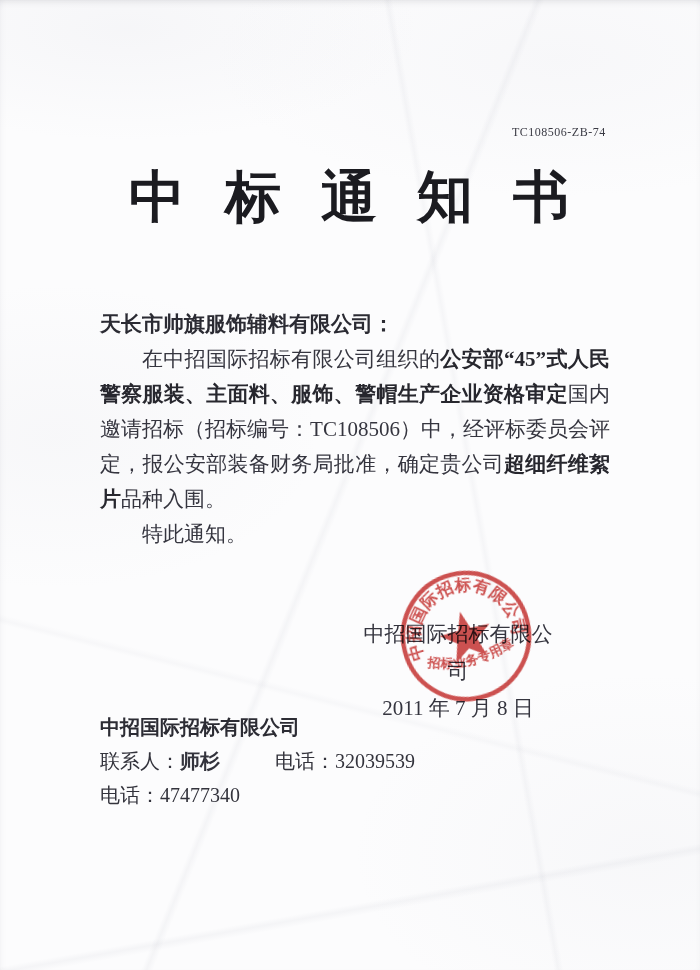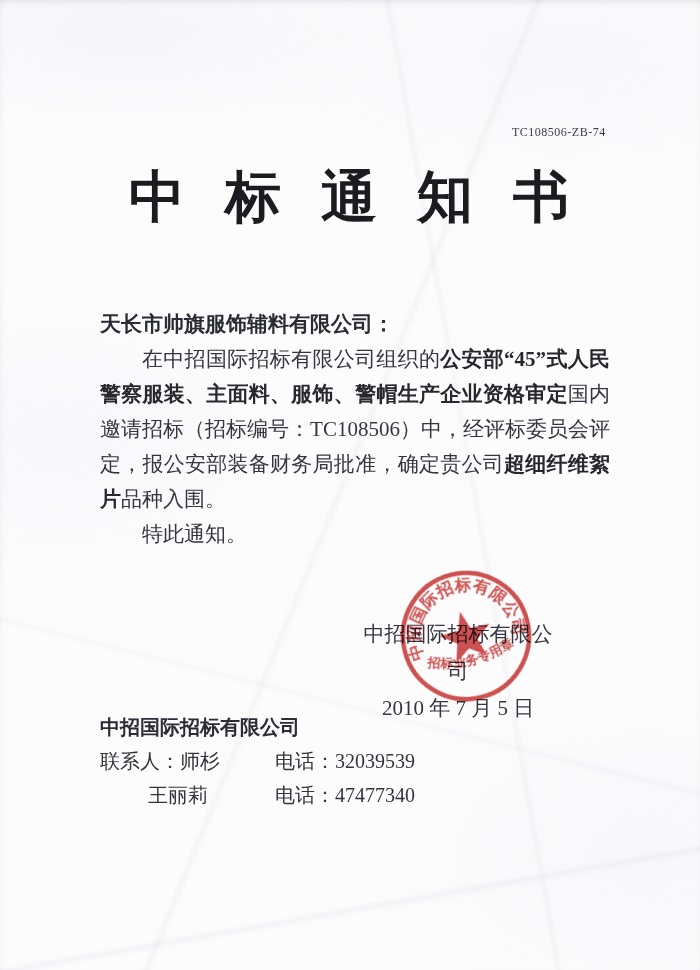--- a/index.html
+++ b/index.html
@@ -107,40 +107,40 @@
     left: 100px;
     top: 710px;
     font-size: 20px;
     line-height: 34px;
     color: #33333c;
   }
   .footer-company { font-weight: bold; color: #2c2c34; }
   .contact-row { display: flex; }
   .contact-col-a { width: 175px; }
   .contact-row.second .contact-col-a { padding-left: 48px; }
-  .contact-name { display: inline-block; }
+  .contact-name { display: inline-block; font-weight: bold; }
 </style>
 </head>
 <body>
 
 <div class="paper">
 
   <div class="ref-number">TC108506-ZB-74</div>
 
   <div class="doc-title">中 标 通 知 书</div>
 
   <div class="content">
     <p class="salutation">天长市帅旗服饰辅料有限公司：</p>
     <p class="indent"><span>在中招国际招标有限公司组织的</span><span class="bold">公安部“45”式人民警察服装、主面料、服饰、警帽生产企业资格审定</span><span>国内邀请招标（招标编号：TC108506）中，经评标委员会评定，报公安部装备财务局批准，确定贵公司</span><span class="bold">超细纤维絮片</span><span>品种入围。</span></p>
     <p class="indent">特此通知。</p>
   </div>
 
   <div class="signature-block">
     <div>中招国际招标有限公司</div>
-    <div>2010 年 7 月 5 日</div>
+    <div>2011 年 7 月 8 日</div>
   </div>
 
   <div class="stamp">
     <svg width="140" height="140" viewBox="0 0 140 140">
       <defs>
         <path id="arc-top" d="M 25,85 A 47,47 0 1 1 115,85" fill="none"></path>
         <path id="arc-banner" d="M 24,90 Q 70,108 116,90" fill="none"></path>
       </defs>
       <circle cx="70" cy="70" r="63" fill="none" stroke-width="4.5" stroke="#c93a38"></circle>
       <polygon points="70,45 76.35,63.26 95.68,63.66 80.27,75.34 85.87,93.84 70,82.8 54.13,93.84 59.73,75.34 44.32,63.66 63.65,63.26" fill="#c93a38"></polygon>
@@ -154,19 +154,18 @@
   </div>
 
   <div class="footer">
     <div class="footer-company">中招国际招标有限公司</div>
     <div class="contact-row">
       <span class="contact-col-a"><span>联系人：</span><span class="contact-name">师杉</span></span>
       <span>电话：</span>
       <span>32039539</span>
     </div>
     <div class="contact-row second">
-      <span class="contact-col-a"><span class="contact-name">王丽莉</span></span>
       <span>电话：</span>
       <span>47477340</span>
     </div>
   </div>
 
 </div>
 
 </body></html>

